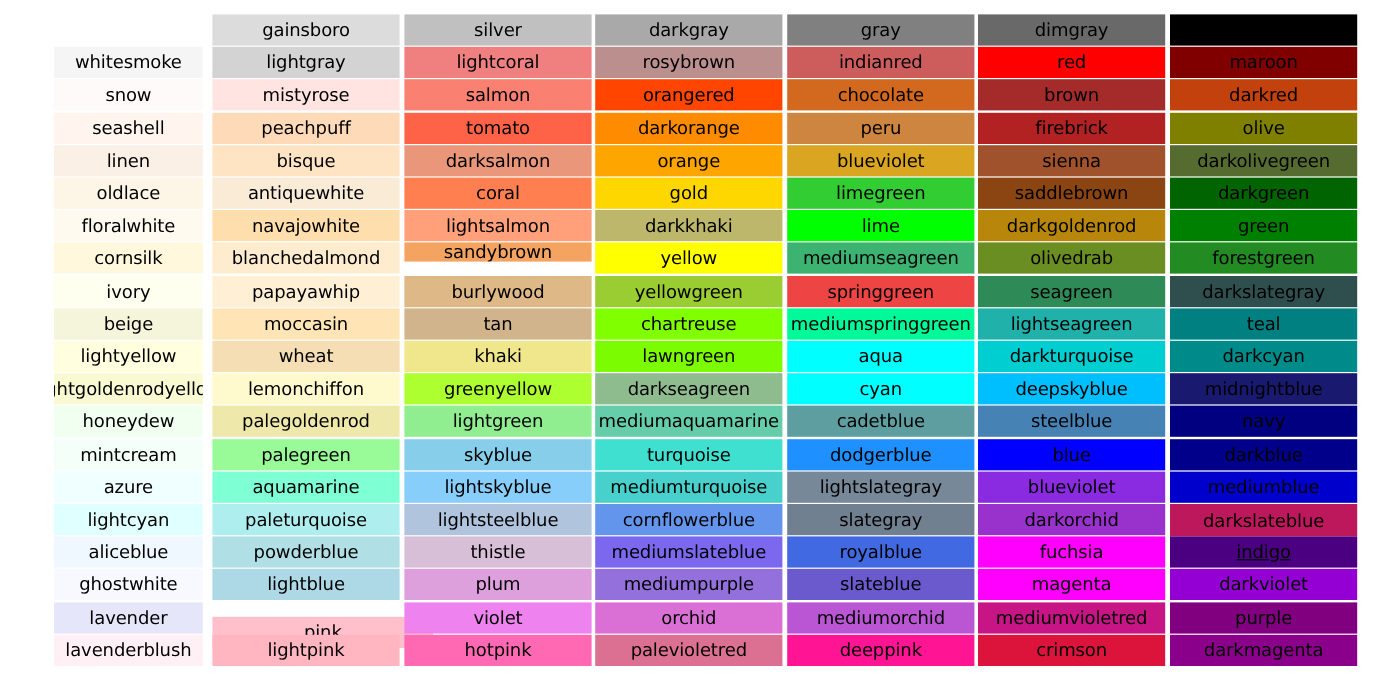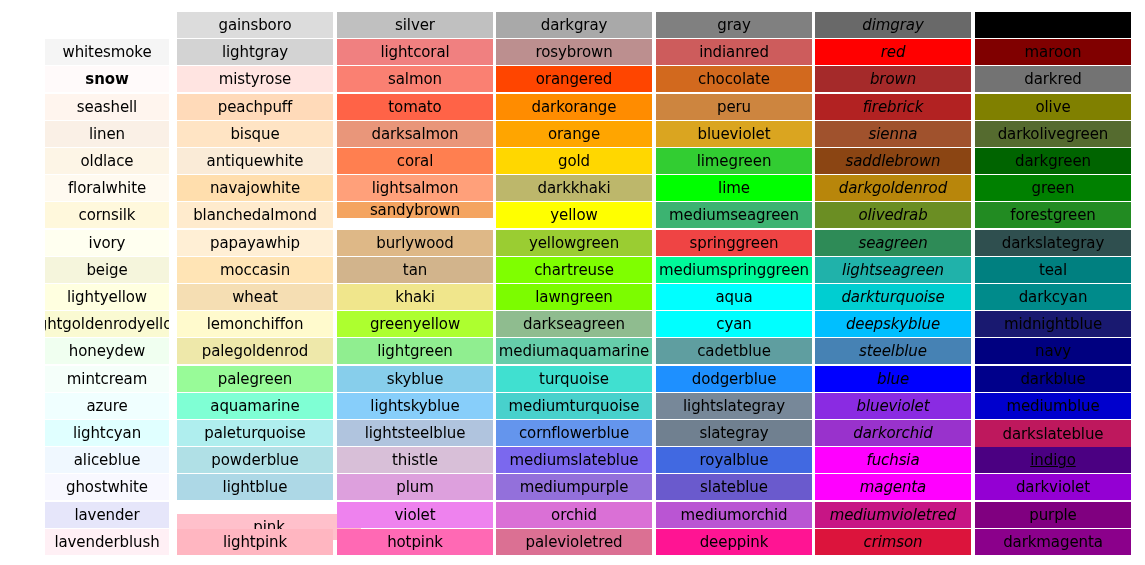--- a/index.html
+++ b/index.html
@@ -55,21 +55,21 @@
   }
 </style>
 </head>
 <body>
 
 <div id="color-chart" style="background: rgb(255, 255, 255);">
     <div class="color-col col-0" style="width: 124px; left: 45px;">
       <div class="color-cell" title="whitesmoke" style="width: 124px; height: 26px; top: 39px; background: rgb(245, 245, 245);">
         <span class="color-swatch-label" style="color: rgb(0, 0, 0);">whitesmoke</span>
       </div>
-      <div class="color-cell" title="snow" style="width: 124px; height: 26px; top: 66px; background: rgb(255, 250, 250); font-weight: bold;">
+      <div class="color-cell" title="snow" style="width: 124px; height: 26px; top: 66px; background: rgb(255, 250, 250);">
         <span class="color-swatch-label" style="color: rgb(0, 0, 0);">snow</span>
       </div>
       <div class="color-cell" title="seashell" style="width: 124px; height: 26px; top: 94px; background: rgb(255, 245, 238);">
         <span class="color-swatch-label" style="color: rgb(0, 0, 0);">seashell</span>
       </div>
       <div class="color-cell" title="linen" style="width: 124px; height: 26px; top: 121px; background: rgb(250, 240, 230);">
         <span class="color-swatch-label" style="color: rgb(0, 0, 0);">linen</span>
       </div>
       <div class="color-cell" title="oldlace" style="width: 124px; height: 26px; top: 148px; background: rgb(253, 245, 230);">
         <span class="color-swatch-label" style="color: rgb(0, 0, 0);">oldlace</span>
@@ -358,21 +358,21 @@
       <div class="color-cell" title="slateblue" style="width: 156px; height: 26px; top: 474px; background: rgb(106, 90, 205);">
         <span class="color-swatch-label" style="color: rgb(0, 0, 0);">slateblue</span>
       </div>
       <div class="color-cell" title="mediumorchid" style="width: 156px; height: 26px; top: 502px; background: rgb(186, 85, 211);">
         <span class="color-swatch-label" style="color: rgb(0, 0, 0);">mediumorchid</span>
       </div>
       <div class="color-cell" title="deeppink" style="width: 156px; height: 26px; top: 529px; background: rgb(255, 20, 147);">
         <span class="color-swatch-label" style="color: rgb(0, 0, 0);">deeppink</span>
       </div>
     </div>
-    <div class="color-col col-5" style="width: 156px; left: 815px; font-style: italic;">
+    <div class="color-col col-5" style="width: 156px; left: 815px;">
       <div class="color-cell" title="dimgray" style="width: 156px; height: 26px; top: 12px; background: rgb(105, 105, 105);">
         <span class="color-swatch-label" style="color: rgb(0, 0, 0);">dimgray</span>
       </div>
       <div class="color-cell" title="red" style="width: 156px; height: 26px; top: 39px; background: rgb(255, 0, 0);">
         <span class="color-swatch-label" style="color: rgb(0, 0, 0);">red</span>
       </div>
       <div class="color-cell" title="brown" style="width: 156px; height: 26px; top: 66px; background: rgb(165, 42, 42);">
         <span class="color-swatch-label" style="color: rgb(0, 0, 0);">brown</span>
       </div>
       <div class="color-cell" title="firebrick" style="width: 156px; height: 26px; top: 94px; background: rgb(178, 34, 34);">
@@ -427,21 +427,21 @@
         <span class="color-swatch-label" style="color: rgb(0, 0, 0);">crimson</span>
       </div>
     </div>
     <div class="color-col col-6" style="width: 156px; left: 975px;">
       <div class="color-cell" title="" style="width: 156px; height: 26px; top: 12px; background: rgb(0, 0, 0);">
         <span class="color-swatch-label" style="color: rgb(0, 0, 0);"></span>
       </div>
       <div class="color-cell" title="maroon" style="width: 156px; height: 26px; top: 39px; background: rgb(128, 0, 0);">
         <span class="color-swatch-label" style="color: rgb(0, 0, 0);">maroon</span>
       </div>
-      <div class="color-cell" title="darkred" style="width: 156px; height: 26px; top: 66px; background: #737373;">
+      <div class="color-cell" title="darkred" style="width: 156px; height: 26px; top: 66px; background: #c2410c;">
         <span class="color-swatch-label" style="color: rgb(0, 0, 0);">darkred</span>
       </div>
       <div class="color-cell" title="olive" style="width: 156px; height: 26px; top: 94px; background: rgb(128, 128, 0);">
         <span class="color-swatch-label" style="color: rgb(0, 0, 0);">olive</span>
       </div>
       <div class="color-cell" title="darkolivegreen" style="width: 156px; height: 26px; top: 121px; background: rgb(85, 107, 47);">
         <span class="color-swatch-label" style="color: rgb(0, 0, 0);">darkolivegreen</span>
       </div>
       <div class="color-cell" title="darkgreen" style="width: 156px; height: 26px; top: 148px; background: rgb(0, 100, 0);">
         <span class="color-swatch-label" style="color: rgb(0, 0, 0);">darkgreen</span>

